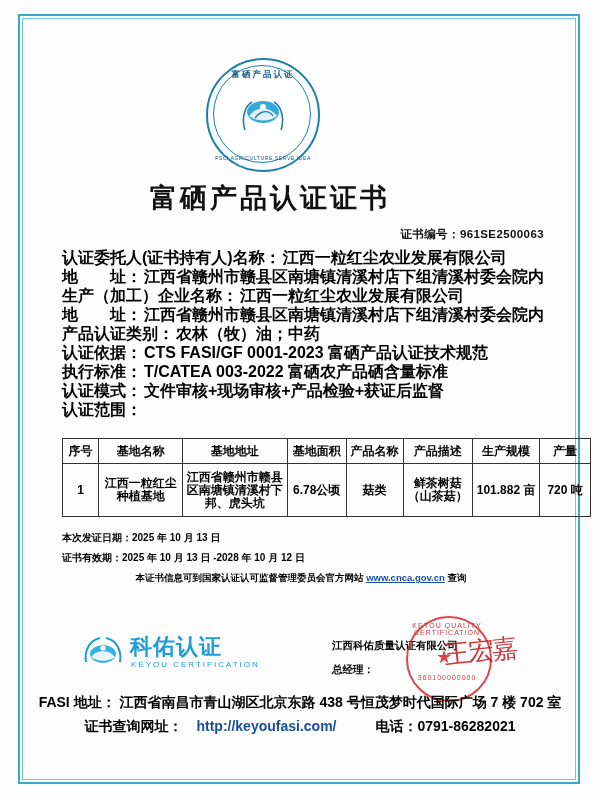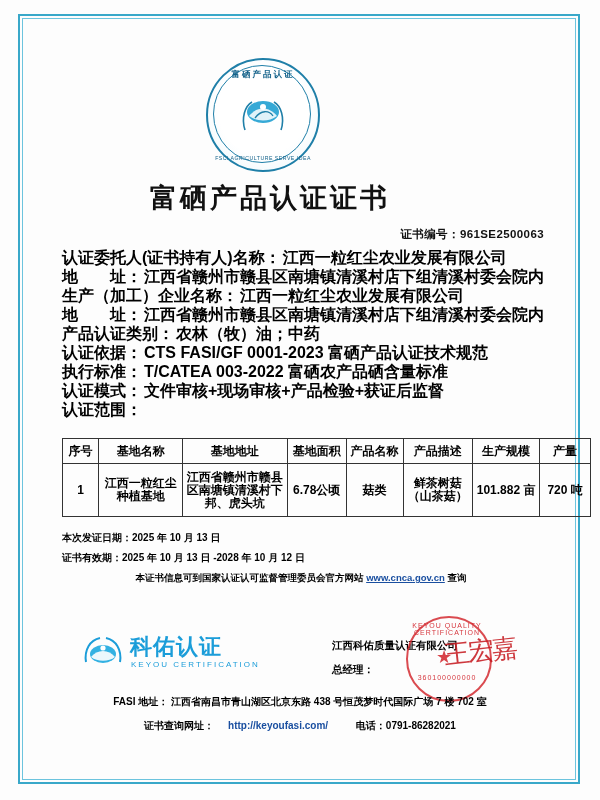--- a/index.html
+++ b/index.html
@@ -273,21 +273,21 @@
     opacity: .85;
     transform: rotate(-6deg);
     letter-spacing: -2px;
   }
 
   .footer-lines {
     position: absolute;
     left: 0; top: 690px;
     width: 600px;
     text-align: center;
-    font-size: 10px;
+    font-size: 14px;
     font-weight: bold;
     line-height: 24px;
     color: #000;
   }
   .footer-lines .url { color: #1a4fa0; margin-left: 14px; }
 </style>
 </head>
 <body>
 
 <div class="page">

